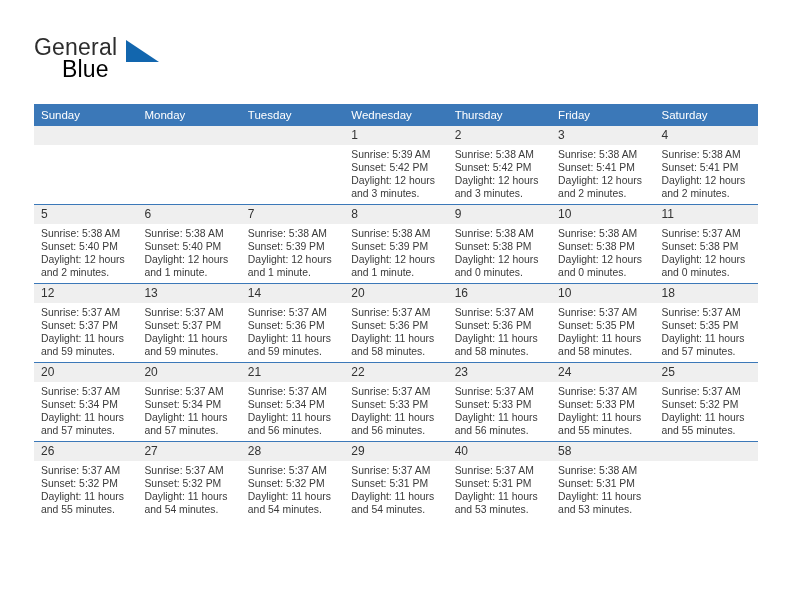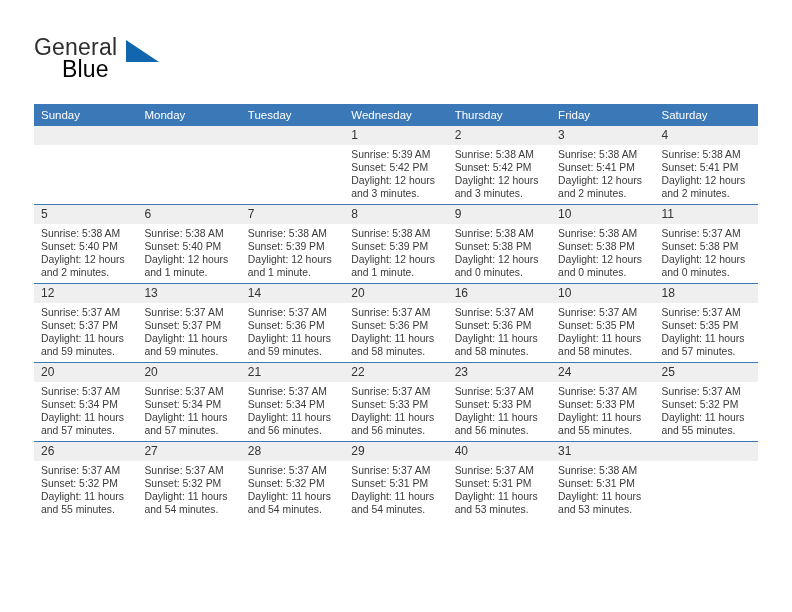--- a/index.html
+++ b/index.html
@@ -448,21 +448,21 @@
           <td>
             <span class="daynum">40</span>
             <div class="info">
               <div>Sunrise: 5:37 AM</div>
               <div>Sunset: 5:31 PM</div>
               <div>Daylight: 11 hours</div>
               <div>and 53 minutes.</div>
             </div>
           </td>
           <td>
-            <span class="daynum">31</span>
+            <span class="daynum">58</span>
             <div class="info">
               <div>Sunrise: 5:38 AM</div>
               <div>Sunset: 5:31 PM</div>
               <div>Daylight: 11 hours</div>
               <div>and 53 minutes.</div>
             </div>
           </td>
           <td class="empty">
             <span class="daynum"></span>
           </td>

